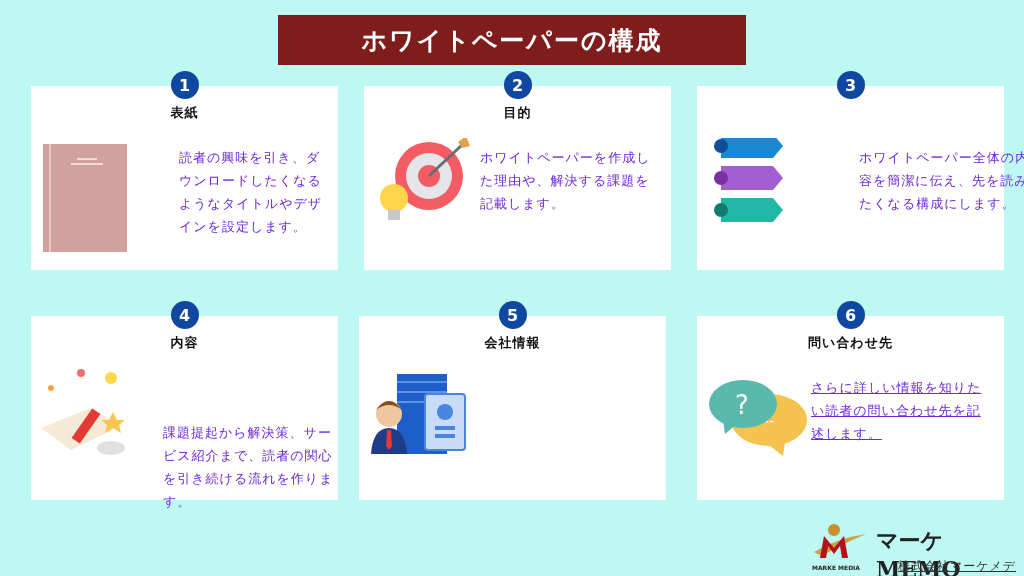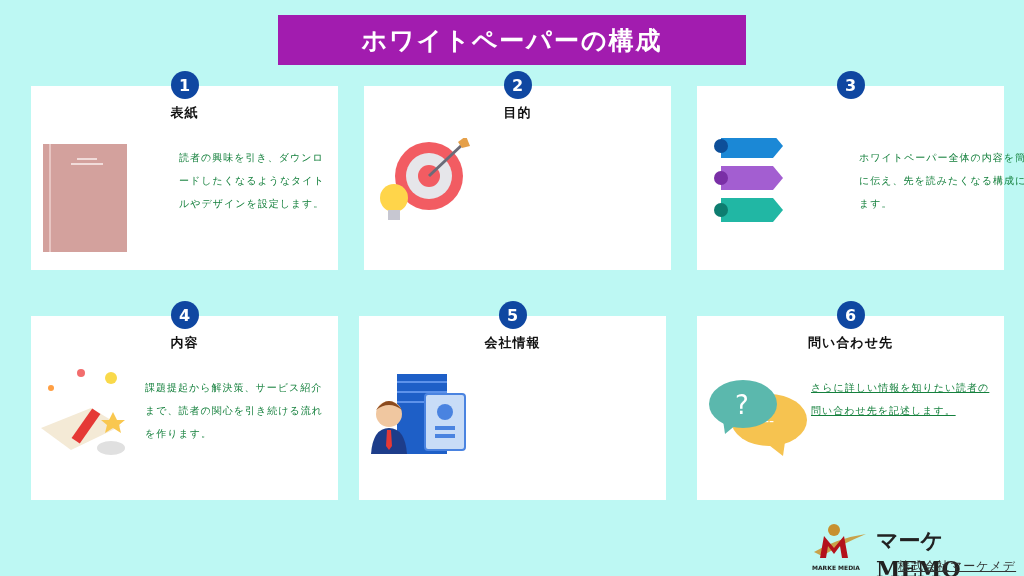--- a/index.html
+++ b/index.html
@@ -1,22 +1,22 @@
 <!DOCTYPE html>
 <html><head>
 <meta charset="utf-8">
 <style>
   * { box-sizing: border-box; margin: 0; padding: 0; }
   html, body { width: 1024px; height: 576px; overflow: hidden; }
   body { background: #bdf8f3; font-family: "DejaVu Sans", "Liberation Sans", sans-serif; position: relative; }
-  .title-bar { position: absolute; left: 278px; top: 15px; width: 468px; height: 50px; background: #a21caf; color: #fff; font-size: 25px; font-weight: bold; display: flex; align-items: center; justify-content: center; letter-spacing: 2px; }
+  .title-bar { position: absolute; left: 278px; top: 15px; width: 468px; height: 50px; background: #7f1d1d; color: #fff; font-size: 25px; font-weight: bold; display: flex; align-items: center; justify-content: center; letter-spacing: 2px; }
   .card { position: absolute; width: 307px; height: 184px; background: #fff; }
   .badge { position: absolute; left: 50%; top: -15px; transform: translateX(-50%); width: 28px; height: 28px; border-radius: 50%; background: #0f47a1; color: #fff; font-weight: bold; font-size: 16px; display: flex; align-items: center; justify-content: center; z-index: 2; }
   .card-title { position: absolute; left: 0; right: 0; top: 18px; text-align: center; font-size: 13px; font-weight: bold; color: #111; letter-spacing: 1px; }
-  .card-desc { position: absolute; left: 148px; top: 60px; width: 148px; font-size: 10px; line-height: 23px; color: #15803d; letter-spacing: 1px; }
+  .card-desc { position: absolute; left: 148px; top: 60px; width: 148px; font-size: 13px; line-height: 23px; color: #6d28d9; letter-spacing: 1px; }
   .card-icon { position: absolute; left: 10px; top: 52px; width: 120px; height: 115px; }
   .logo { position: absolute; left: 808px; top: 518px; width: 210px; height: 56px; }
   .logo-text { position: absolute; left: 68px; top: 8px; font-family: "DejaVu Serif", "Liberation Serif", serif; font-size: 22px; color: #222; font-weight: bold; }
   .logo-sub { position: absolute; left: 90px; top: 40px; font-size: 12px; color: #333; letter-spacing: 1px; text-decoration: underline; }
   .logo-brand { position: absolute; left: 4px; top: 46px; font-size: 6px; font-weight: bold; color: #222; }
 </style>
 </head>
 <body>
 
 <div class="title-bar">ホワイトペーパーの構成</div>
@@ -42,20 +42,21 @@
     <svg width="120" height="115" viewBox="0 0 120 115">
       <circle cx="55" cy="38" r="34" fill="#f25c62"></circle>
       <circle cx="55" cy="38" r="23" fill="#e6e6ea"></circle>
       <circle cx="55" cy="38" r="11" fill="#f25c62"></circle>
       <line x1="55" y1="38" x2="90" y2="5" stroke="#6b6b78" stroke-width="3"></line>
       <polygon points="84,4 92,-2 96,8 88,10" fill="#e5a04a"></polygon>
       <circle cx="20" cy="60" r="14" fill="#ffd54a"></circle>
       <rect x="14" y="72" width="12" height="10" fill="#c7c7d1"></rect>
     </svg>
   </div>
+  <div class="card-desc" style="left:116px;width:180px;">ホワイトペーパーを作成した理由や、解決する課題を記載します。</div>
 </div>
 
 <div class="card" style="left:697px;top:86px;">
   <div class="badge">3</div>
   <div class="card-icon">
     <svg width="120" height="115" viewBox="0 0 120 115">
       <polygon points="14,-4 66,-4 76,8 66,20 14,20" fill="#1b88d6"></polygon>
       <circle cx="14" cy="8" r="7" fill="#0d4f99"></circle>
       <polygon points="14,28 66,28 76,40 66,52 14,52" fill="#a35ed1"></polygon>
       <circle cx="14" cy="40" r="7" fill="#7a2fa6"></circle>
@@ -73,21 +74,21 @@
     <svg width="120" height="115" viewBox="0 0 120 115">
       <polygon points="0,60 50,40 80,58 30,82" fill="#f4ead6"></polygon>
       <ellipse cx="70" cy="80" rx="14" ry="7" fill="#e0e0e0"></ellipse>
       <rect x="40" y="40" width="10" height="36" transform="rotate(35 45 58)" fill="#e53935"></rect>
       <circle cx="70" cy="10" r="6" fill="#f9d94a"></circle>
       <circle cx="40" cy="5" r="4" fill="#f26d6d"></circle>
       <circle cx="10" cy="20" r="3" fill="#ff9f43"></circle>
       <polygon points="72,44 76,52 84,52 78,57 80,65 72,60 64,65 66,57 60,52 68,52" fill="#f9c74f"></polygon>
     </svg>
   </div>
-  <div class="card-desc" style="left:114px;width:182px;">課題提起から解決策、サービス紹介まで、読者の関心を引き続ける流れを作ります。</div>
+  <div class="card-desc" style="left:132px;width:182px;margin-top:45px;">課題提起から解決策、サービス紹介まで、読者の関心を引き続ける流れを作ります。</div>
 </div>
 
 <div class="card" style="left:359px;top:316px;">
   <div class="badge">5</div>
   <div class="card-title">会社情報</div>
   <div class="card-icon" style="top:54px;">
     <svg width="120" height="115" viewBox="0 0 120 115">
       <rect x="28" y="4" width="50" height="80" fill="#1e5fc7"></rect>
       <line x1="28" y1="12" x2="78" y2="12" stroke="#5d92ea" stroke-width="2"></line>
       <line x1="28" y1="22" x2="78" y2="22" stroke="#5d92ea" stroke-width="2"></line>

